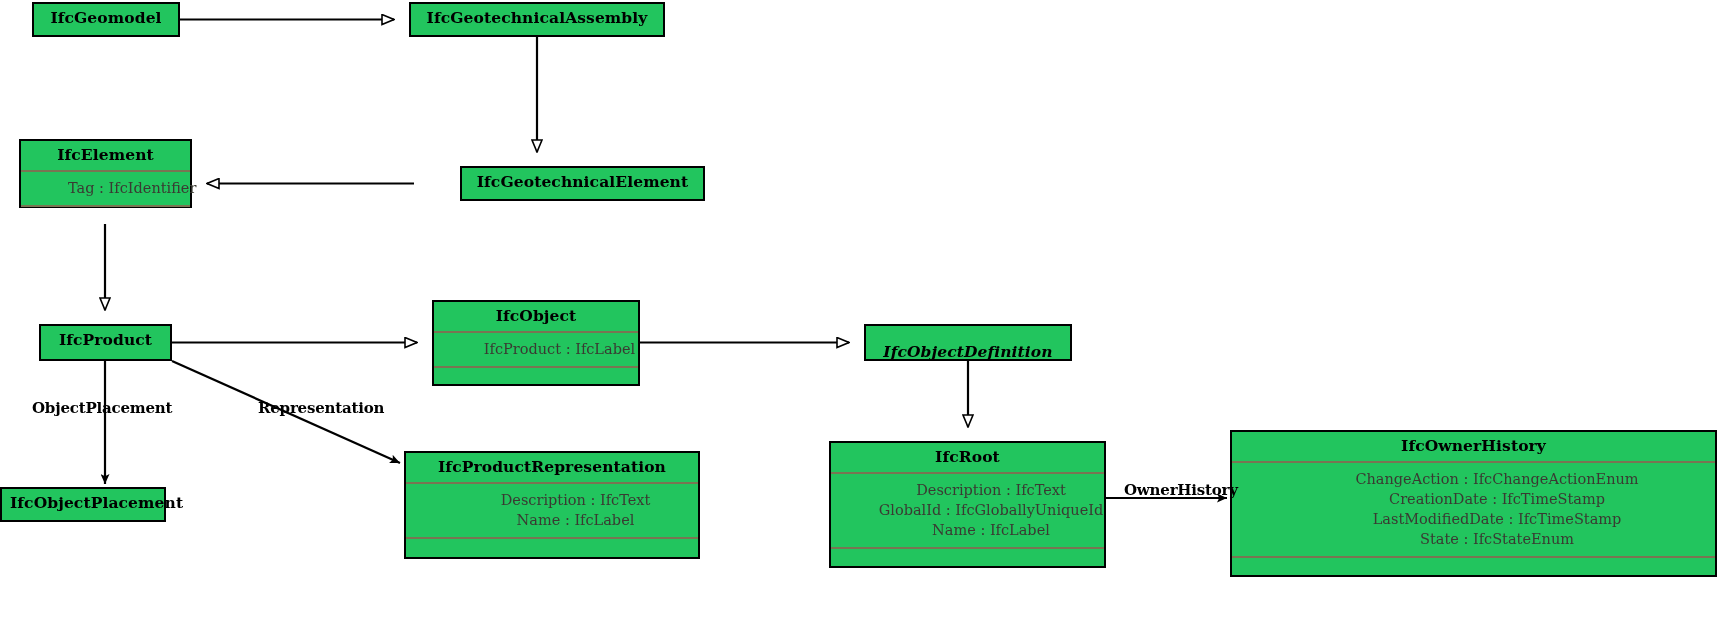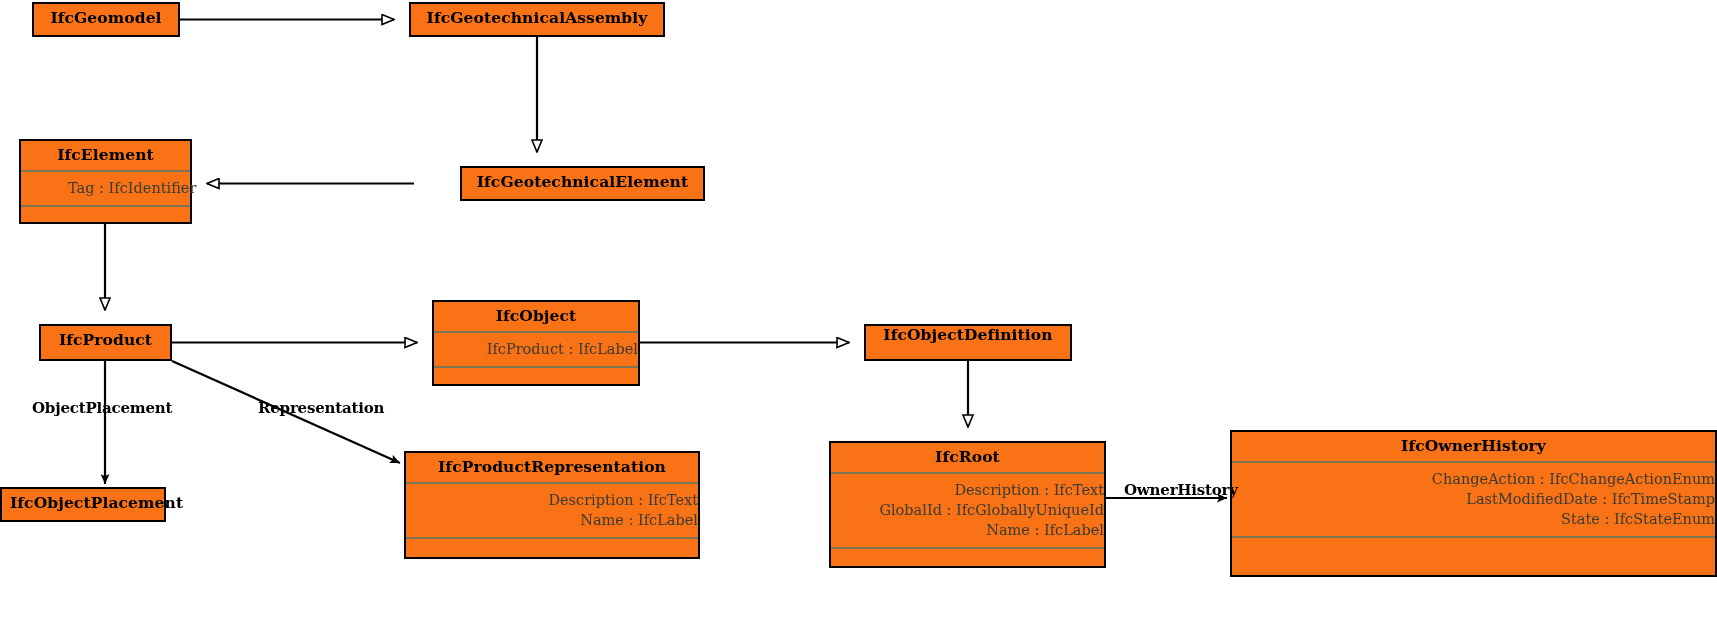--- a/index.html
+++ b/index.html
@@ -18,21 +18,21 @@
   #edges {
     position: absolute;
     left: 0; top: 0;
     width: 1717px;
     height: 634px;
     pointer-events: none;
   }
   .umlbox {
     position: absolute;
     box-sizing: border-box;
-    background: #f97316;
+    background: #22c55e;
     border: 2px solid #000000;
     display: flex;
     flex-direction: column;
   }
   .cmp-title {
     font-weight: bold;
     font-size: 15.5px;
     color: #000000;
     text-align: center;
     padding: 6px 8px 7px 8px;
@@ -42,21 +42,21 @@
   .cmp-sep {
     height: 2px;
     background: #7a7552;
     flex: 0 0 auto;
   }
   .cmp-attrs {
     font-size: 14.5px;
     color: #3a3a32;
     padding: 6px 0 7px 19px;
     line-height: 1.38;
-    text-align: right;
+    text-align: center;
     margin-left: 28px;
   }
   .cmp-attrs .attr { white-space: nowrap; }
   .cmp-empty {
     height: 18px;
     flex: 0 0 auto;
   }
   .edge-label {
     position: absolute;
     font-family: "DejaVu Serif", "Liberation Serif", serif;
@@ -113,21 +113,21 @@
   </svg>
 
   <div class="umlbox" style="left:32px; top:2px; width:148px; height:35px;">
     <div class="cmp-title">IfcGeomodel</div>
   </div>
 
   <div class="umlbox" style="left:409px; top:2px; width:256px; height:35px;">
     <div class="cmp-title">IfcGeotechnicalAssembly</div>
   </div>
 
-  <div class="umlbox" style="left:19px; top:139px; width:173px; height:85px;">
+  <div class="umlbox" style="left:19px; top:139px; width:173px; height:69px;">
     <div class="cmp-title">IfcElement</div>
     <div class="cmp-sep"></div>
     <div class="cmp-attrs">
       <div class="attr">Tag : IfcIdentifier</div>
     </div>
     <div class="cmp-sep"></div>
     <div class="cmp-empty"></div>
   </div>
 
   <div class="umlbox" style="left:414px; top:166px; width:245px; height:35px;margin-left:46px;">
@@ -142,21 +142,21 @@
     <div class="cmp-title">IfcObject</div>
     <div class="cmp-sep"></div>
     <div class="cmp-attrs">
       <div class="attr">IfcProduct : IfcLabel</div>
     </div>
     <div class="cmp-sep"></div>
     <div class="cmp-empty"></div>
   </div>
 
   <div class="umlbox" style="left:864px; top:324px; width:208px; height:37px;">
-    <div class="cmp-title" style="padding-top:1px;">IfcObjectDefinition</div>
+    <div class="cmp-title" style="padding-top:18px;font-style:italic;">IfcObjectDefinition</div>
   </div>
 
   <div class="umlbox" style="left:0px; top:487px; width:166px; height:35px;">
     <div class="cmp-title">IfcObjectPlacement</div>
   </div>
 
   <div class="umlbox" style="left:404px; top:451px; width:296px; height:108px;">
     <div class="cmp-title">IfcProductRepresentation</div>
     <div class="cmp-sep"></div>
     <div class="cmp-attrs">
@@ -177,20 +177,21 @@
     </div>
     <div class="cmp-sep"></div>
     <div class="cmp-empty"></div>
   </div>
 
   <div class="umlbox" style="left:1230px; top:430px; width:487px; height:147px;">
     <div class="cmp-title">IfcOwnerHistory</div>
     <div class="cmp-sep"></div>
     <div class="cmp-attrs">
       <div class="attr">ChangeAction : IfcChangeActionEnum</div>
+      <div class="attr">CreationDate : IfcTimeStamp</div>
       <div class="attr">LastModifiedDate : IfcTimeStamp</div>
       <div class="attr">State : IfcStateEnum</div>
     </div>
     <div class="cmp-sep"></div>
     <div class="cmp-empty"></div>
   </div>
 
   <div class="edge-label" style="left:32px; top:399px;">ObjectPlacement</div>
 
   <div class="edge-label" style="left:258px; top:399px;">Representation</div>

